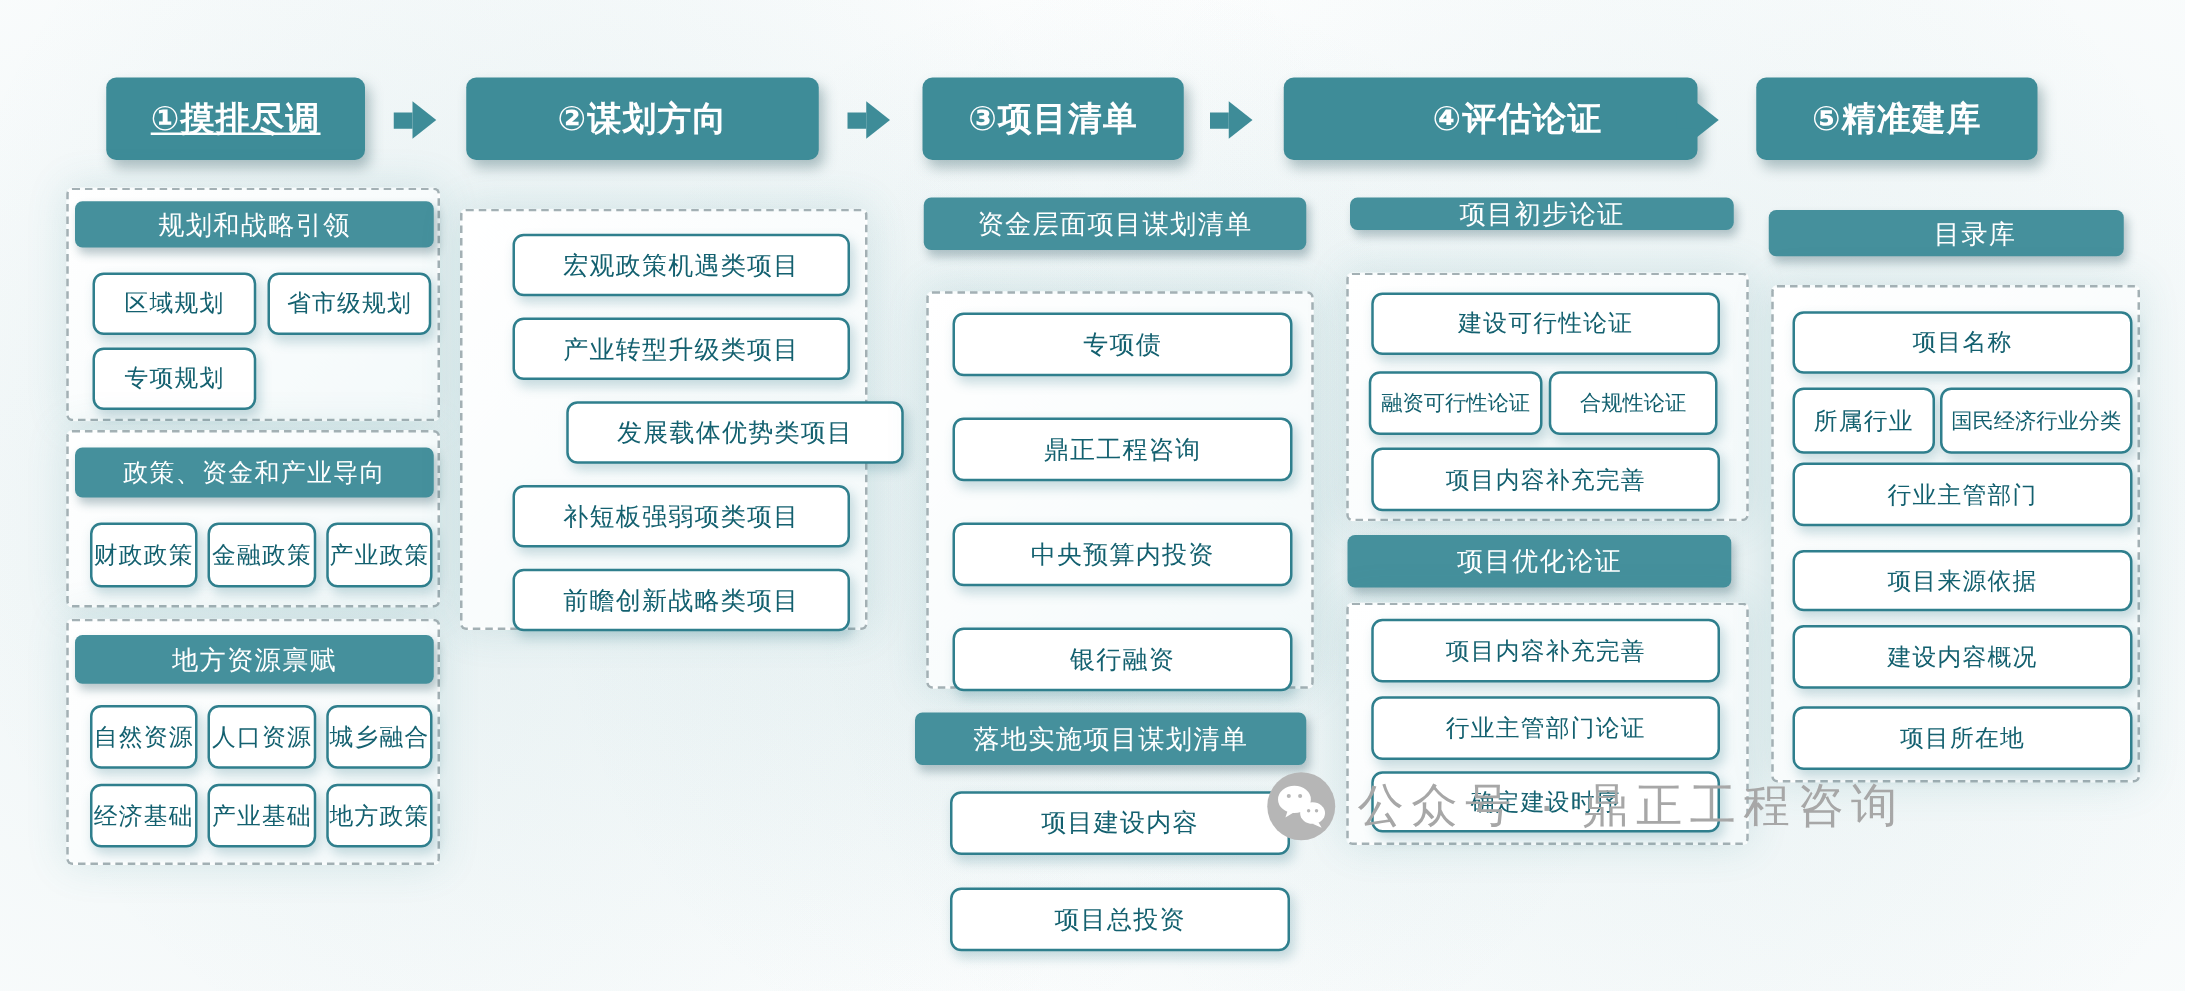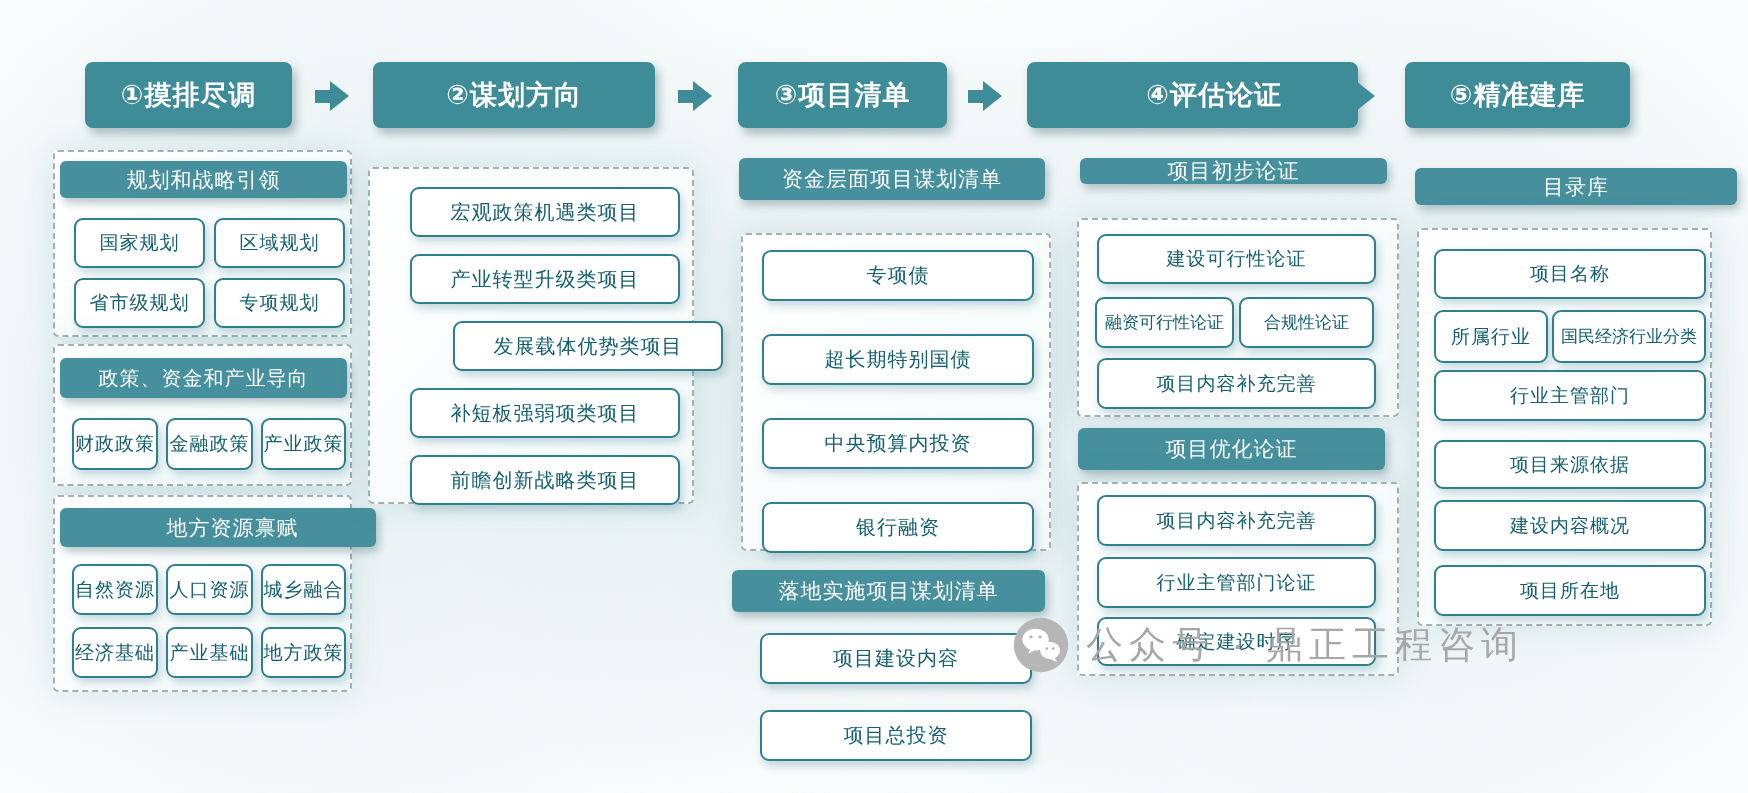--- a/index.html
+++ b/index.html
@@ -45,21 +45,21 @@
   .col{position:absolute;display:flex;flex-direction:column;}
   .col .box{position:static;}
   .watermark{position:absolute;left:1012px;top:616px;display:flex;align-items:center;gap:16px;}
   .wm-text{font-size:37px;color:#a7a7a7;letter-spacing:6px;white-space:nowrap;}
 </style>
 </head>
 <body>
 
 <div class="canvas">
 
-  <div class="step" style="left:85px;width:207px;">①摸排尽调</div>
+  <div class="step" style="left:85px;width:207px;text-decoration:underline;">①摸排尽调</div>
   <div class="step" style="left:373px;width:282px;">②谋划方向</div>
   <div class="step" style="left:738px;width:209px;">③项目清单</div>
   <div class="step" style="left:1027px;width:288px;padding-left:43px;">④评估论证</div>
   <div class="step" style="left:1405px;width:225px;">⑤精准建库</div>
 
   <div class="arrow" style="left:315px;">
       <span class="bar"></span>
       <span class="head"></span>
     </div>
   <div class="arrow" style="left:678px;">
@@ -71,38 +71,37 @@
       <span class="head"></span>
     </div>
   <div class="arrow" style="left:1341px;">
       <span class="bar"></span>
       <span class="head"></span>
     </div>
 
   <div class="gbox" style="left:53px;top:150px;width:295px;height:183px;">
     <div class="ghead" style="left:5px;top:9px;width:287px;height:37px;">规划和战略引领</div>
     <div class="grid" style="left:19px;top:66px;grid-template-columns:131px 131px;column-gap:9px;row-gap:10px;">
-      <div class="box" style="height:46px;">国家规划</div>
       <div class="box" style="height:46px;">区域规划</div>
       <div class="box" style="height:46px;">省市级规划</div>
       <div class="box" style="height:46px;">专项规划</div>
     </div>
   </div>
 
   <div class="gbox" style="left:53px;top:344px;width:295px;height:138px;">
     <div class="ghead" style="left:5px;top:12px;width:287px;height:40px;font-size:20px;">政策、资金和产业导向</div>
     <div class="grid" style="left:17px;top:72px;grid-template-columns:86px 87px 85px;column-gap:8px;font-family:Liberation Mono, monospace;">
       <div class="box" style="height:48px;">财政政策</div>
       <div class="box" style="height:48px;">金融政策</div>
       <div class="box" style="height:48px;">产业政策</div>
     </div>
   </div>
 
   <div class="gbox" style="left:53px;top:495px;width:295px;height:193px;">
-    <div class="ghead" style="left:5px;top:11px;width:287px;height:39px;padding-left:29px;">地方资源禀赋</div>
+    <div class="ghead" style="left:5px;top:11px;width:287px;height:39px;">地方资源禀赋</div>
     <div class="grid" style="left:17px;top:67px;grid-template-columns:86px 87px 85px;column-gap:8px;row-gap:12px;">
       <div class="box" style="height:47px;">自然资源</div>
       <div class="box" style="height:47px;">人口资源</div>
       <div class="box" style="height:47px;">城乡融合</div>
       <div class="box" style="height:47px;">经济基础</div>
       <div class="box" style="height:47px;">产业基础</div>
       <div class="box" style="height:47px;">地方政策</div>
     </div>
   </div>
 
@@ -113,21 +112,21 @@
       <div class="box mid" style="width:266px;height:46px;margin-left:43px;">发展载体优势类项目</div>
       <div class="box mid" style="width:266px;height:46px;">补短板强弱项类项目</div>
       <div class="box mid" style="width:266px;height:46px;">前瞻创新战略类项目</div>
     </div>
   </div>
 
   <div class="ghead" style="left:739px;top:158px;width:306px;height:42px;">资金层面项目谋划清单</div>
   <div class="gbox" style="left:741px;top:233px;width:306px;height:314px;">
     <div class="col" style="left:19px;top:15px;gap:33px;">
       <div class="box mid" style="width:268px;height:47px;">专项债</div>
-      <div class="box mid" style="width:268px;height:47px;">超长期特别国债</div>
+      <div class="box mid" style="width:268px;height:47px;">鼎正工程咨询</div>
       <div class="box mid" style="width:268px;height:47px;">中央预算内投资</div>
       <div class="box mid" style="width:268px;height:47px;">银行融资</div>
     </div>
   </div>
 
   <div class="ghead" style="left:732px;top:570px;width:313px;height:42px;">落地实施项目谋划清单</div>
   <div class="box mid" style="left:760px;top:633px;width:268px;height:47px;">项目建设内容</div>
   <div class="box mid" style="left:760px;top:710px;width:268px;height:47px;">项目总投资</div>
 
   <div class="ghead" style="left:1080px;top:158px;width:307px;height:26px;">项目初步论证</div>
@@ -138,21 +137,21 @@
     <div class="box" style="left:18px;top:138px;width:275px;height:47px;">项目内容补充完善</div>
   </div>
 
   <div class="ghead" style="left:1078px;top:428px;width:307px;height:42px;">项目优化论证</div>
   <div class="gbox" style="left:1077px;top:482px;width:318px;height:190px;">
     <div class="box" style="left:18px;top:11px;width:275px;height:47px;">项目内容补充完善</div>
     <div class="box" style="left:18px;top:73px;width:275px;height:47px;">行业主管部门论证</div>
     <div class="box" style="left:18px;top:133px;width:275px;height:45px;">确定建设时序</div>
   </div>
 
-  <div class="ghead" style="left:1415px;top:168px;width:322px;height:37px;">目录库</div>
+  <div class="ghead" style="left:1415px;top:168px;width:238px;height:37px;padding-left:46px;">目录库</div>
   <div class="gbox" style="left:1417px;top:228px;width:291px;height:394px;">
     <div class="box" style="left:15px;top:19px;width:268px;height:46px;">项目名称</div>
     <div class="box" style="left:15px;top:80px;width:110px;height:49px;">所属行业</div>
     <div class="box narrow" style="left:133px;top:80px;width:150px;height:49px;">国民经济行业分类</div>
     <div class="box" style="left:15px;top:140px;width:268px;height:47px;">行业主管部门</div>
     <div class="box" style="left:15px;top:210px;width:268px;height:45px;">项目来源依据</div>
     <div class="box" style="left:15px;top:270px;width:268px;height:47px;">建设内容概况</div>
     <div class="box" style="left:15px;top:335px;width:268px;height:47px;">项目所在地</div>
   </div>
 

